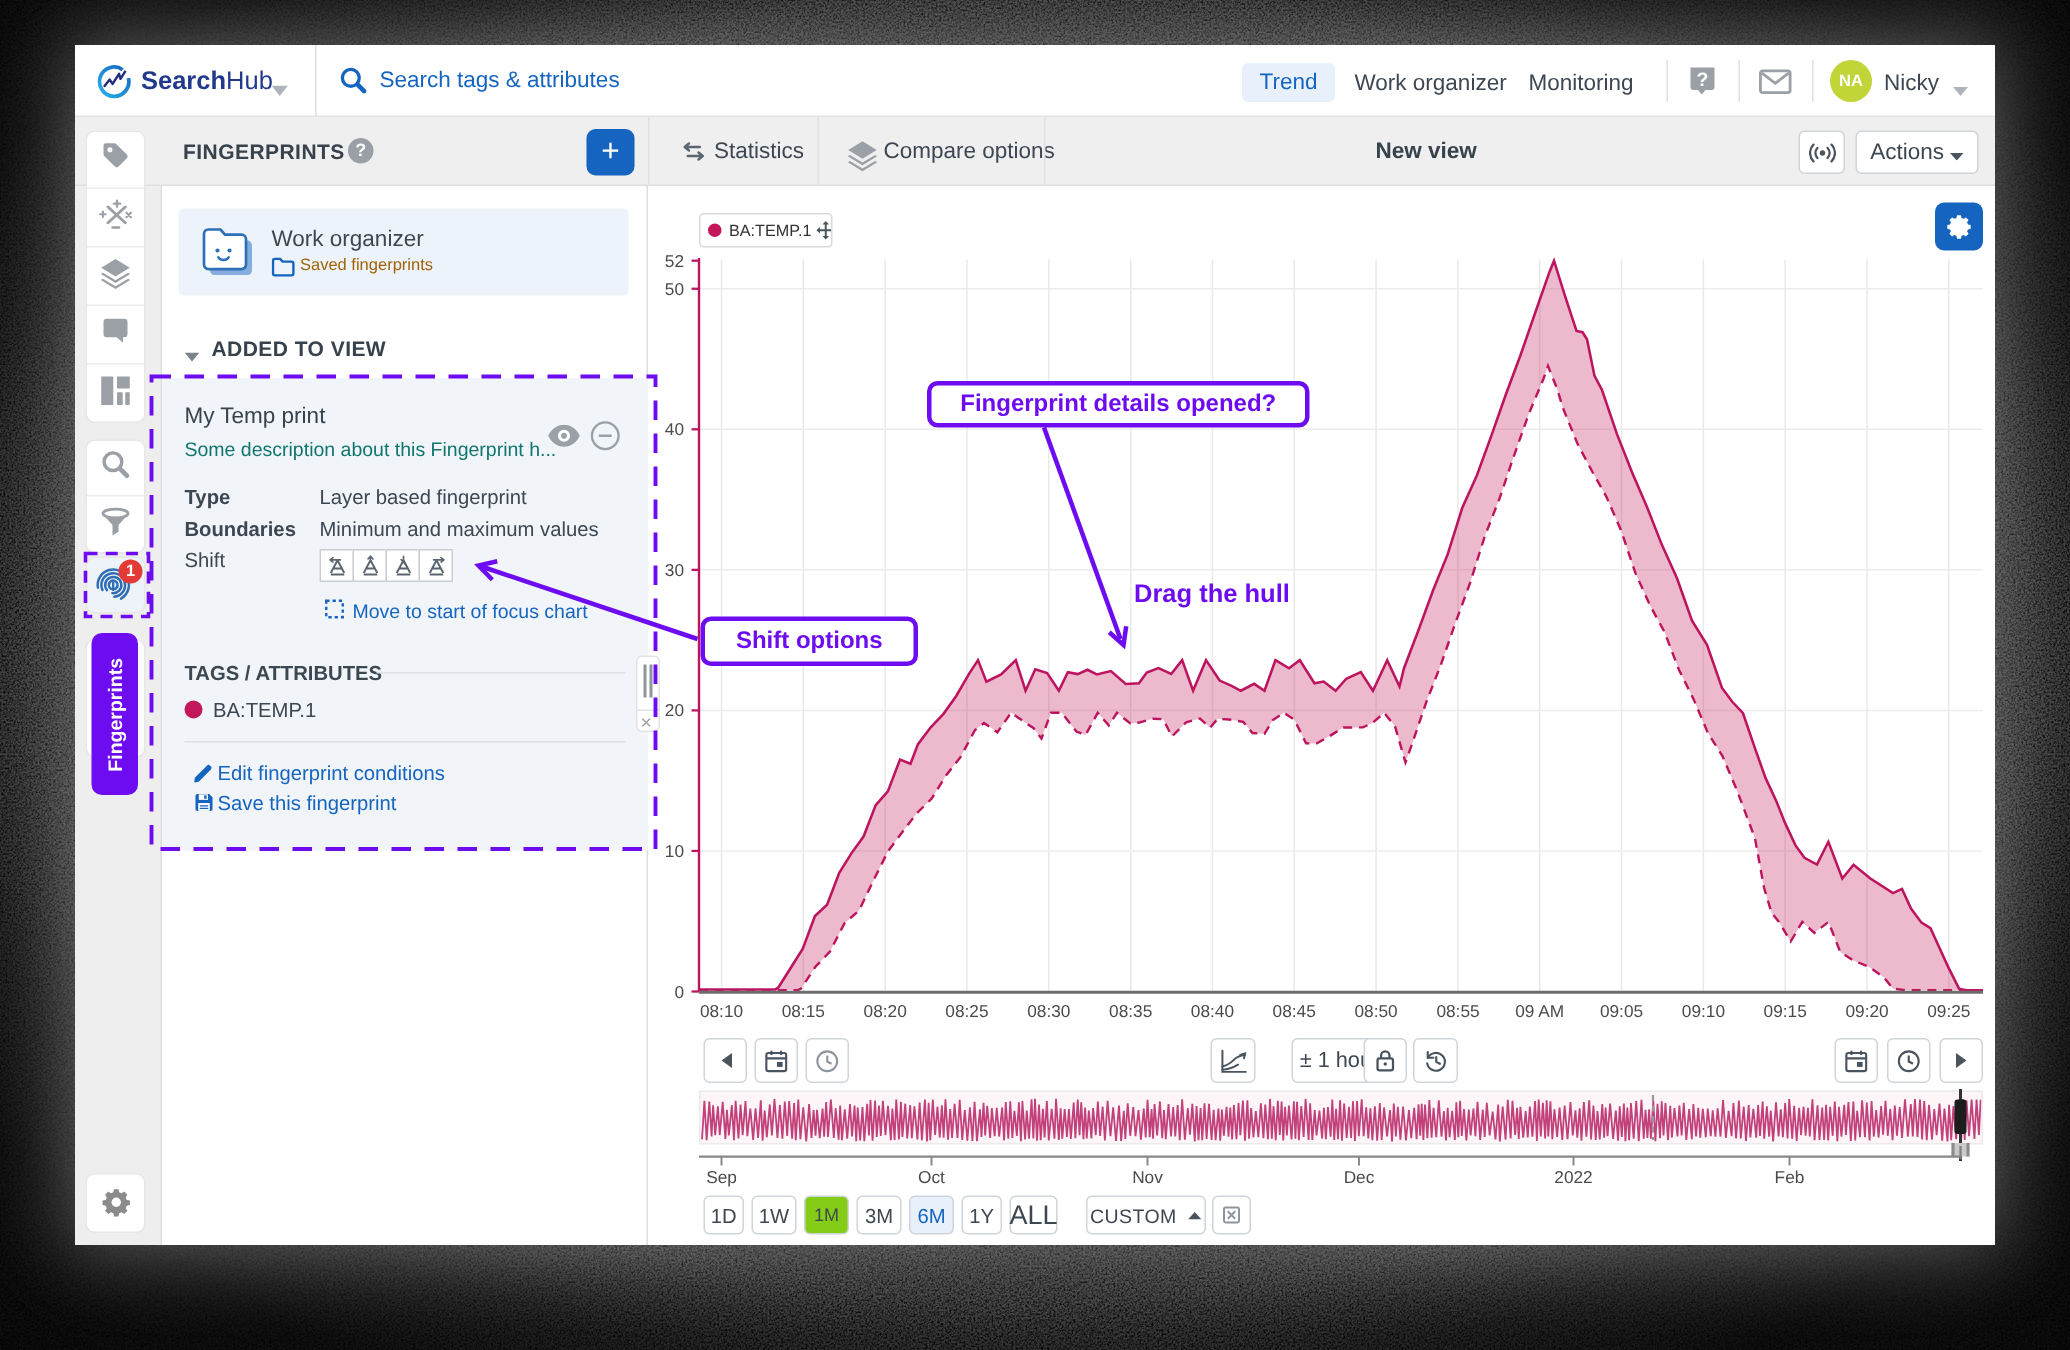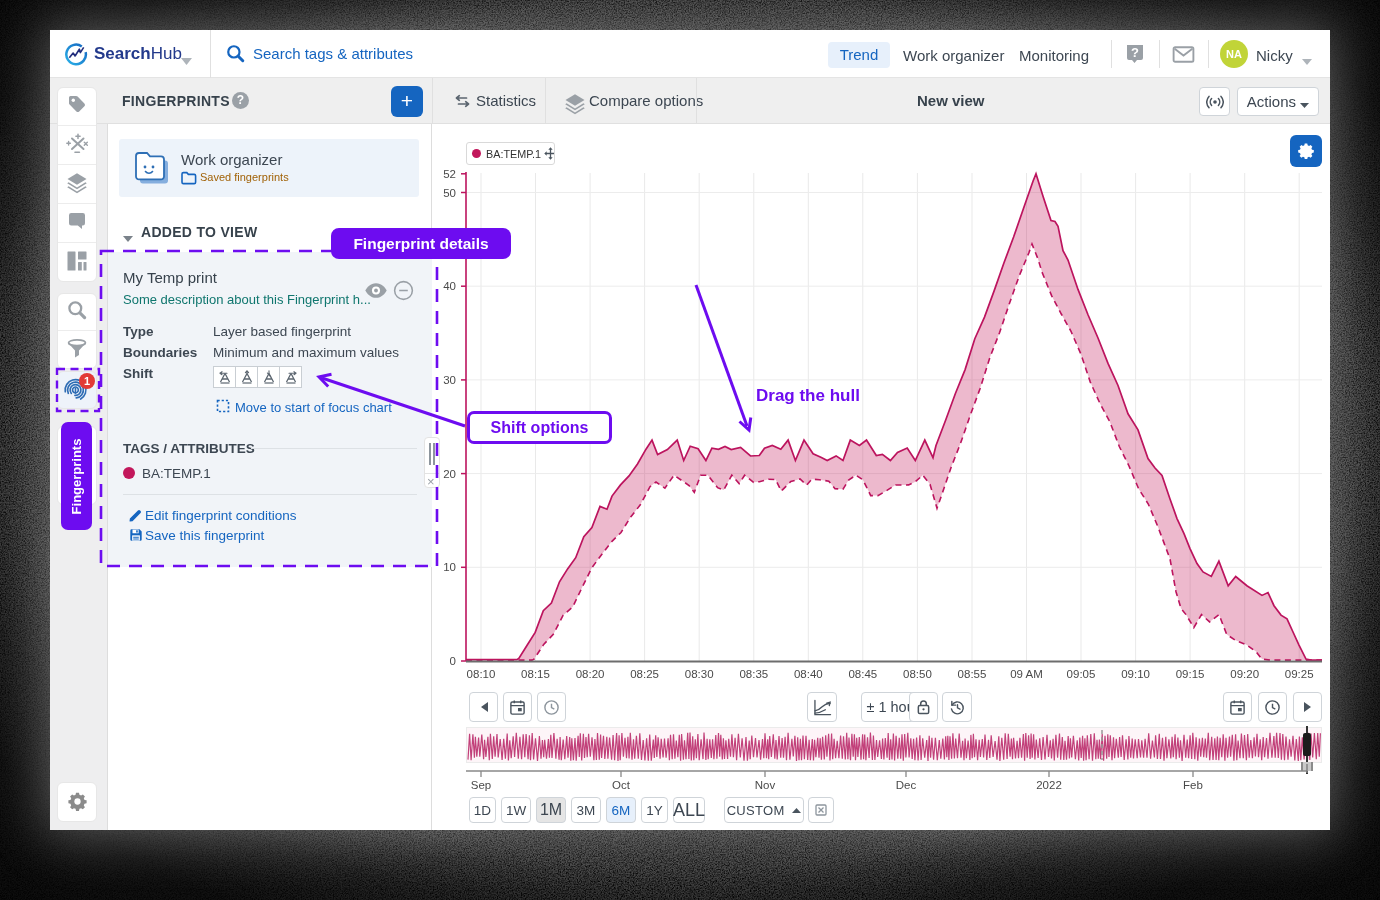--- a/index.html
+++ b/index.html
@@ -211,21 +211,21 @@
           <circle cx="12" cy="8" r="2.1" fill="#9aa0a6"></circle>
         </svg></div>
       <div class="abs" style="left:285px;top:156px"><svg width="21" height="21" viewBox="0 0 22 22" fill="none" stroke="#9aa0a6" stroke-width="1.6">
           <circle cx="11" cy="11" r="9.3"></circle>
           <path d="M6.5 11 h9"></path>
         </svg></div>
       <div class="abs lbl" style="left:15px;top:200px;font-weight:bold">Type</div>
       <div class="abs lbl" style="left:105px;top:200px">Layer based fingerprint</div>
       <div class="abs lbl" style="left:15px;top:221px;font-weight:bold">Boundaries</div>
       <div class="abs lbl" style="left:105px;top:221px">Minimum and maximum values</div>
-      <div class="abs lbl" style="left:15px;top:242px;font-weight:bold">Shift</div>
+      <div class="abs lbl" style="left:15px;top:242px;font-weight:normal">Shift</div>
       <div class="abs" style="left:106px;top:242px;display:flex">
         <div style="width:23px;height:22px;background:#fff;border:1px solid #c9ced3;margin-left:-1px;display:flex;align-items:center;justify-content:center">
           <svg width="16" height="15" viewBox="0 0 16 15">
             <path d="M3 3.2 h7 M3 3.2 l2-1.5 M3 3.2 l2 1.5" stroke="#5c6670" stroke-width="1.1" fill="none" stroke-linecap="round"></path>
             <path d="M3.5 13 h9" stroke="#5c6670" stroke-width="1.2"></path>
             <path d="M8 3.5 L3.5 12 M8 3.5 L12.5 12 M5 9 h6" stroke="#5c6670" stroke-width="1.3" fill="none"></path>
           </svg>
         </div>
         <div style="width:23px;height:22px;background:#fff;border:1px solid #c9ced3;margin-left:-1px;display:flex;align-items:center;justify-content:center">
           <svg width="16" height="15" viewBox="0 0 16 15">
@@ -430,21 +430,21 @@
         <text x="333" y="24.5" font-size="11.5" fill="#4a4a4a" text-anchor="middle" font-family="Liberation Sans">Nov</text>
         <line x1="474" y1="7" x2="474" y2="13" stroke="#888" stroke-width="1.3"></line>
         <text x="474" y="24.5" font-size="11.5" fill="#4a4a4a" text-anchor="middle" font-family="Liberation Sans">Dec</text>
         <line x1="617" y1="7" x2="617" y2="13" stroke="#888" stroke-width="1.3"></line>
         <text x="617" y="24.5" font-size="11.5" fill="#4a4a4a" text-anchor="middle" font-family="Liberation Sans">2022</text>
         <line x1="761" y1="7" x2="761" y2="13" stroke="#888" stroke-width="1.3"></line>
         <text x="761" y="24.5" font-size="11.5" fill="#4a4a4a" text-anchor="middle" font-family="Liberation Sans">Feb</text>
       </svg>
       <div class="abs" style="left:37px;top:673px;width:27px;height:26px;background:#fff;border:1px solid #cfd4d9;border-radius:4px;font-size:13.5px;color:#3d4752;display:flex;align-items:center;justify-content:center">1D</div>
       <div class="abs" style="left:69px;top:673px;width:30px;height:26px;background:#fff;border:1px solid #cfd4d9;border-radius:4px;font-size:13.5px;color:#3d4752;display:flex;align-items:center;justify-content:center">1W</div>
-      <div class="abs" style="left:104px;top:673px;width:30px;height:26px;background:#e5e5e5;border:1px solid #cfd4d9;border-radius:4px;font-size:16px;color:#3d4752;display:flex;align-items:center;justify-content:center">1M</div>
+      <div class="abs" style="left:104px;top:673px;width:30px;height:26px;background:#84cc16;border:1px solid #cfd4d9;border-radius:4px;font-size:12px;color:#3d4752;display:flex;align-items:center;justify-content:center">1M</div>
       <div class="abs" style="left:139px;top:673px;width:30px;height:26px;background:#fff;border:1px solid #cfd4d9;border-radius:4px;font-size:13.5px;color:#3d4752;display:flex;align-items:center;justify-content:center">3M</div>
       <div class="abs" style="left:174px;top:673px;width:30px;height:26px;background:#e7f0fb;border:1px solid #cfd4d9;border-radius:4px;font-size:13.5px;color:#1565c0;display:flex;align-items:center;justify-content:center">6M</div>
       <div class="abs" style="left:209px;top:673px;width:27px;height:26px;background:#fff;border:1px solid #cfd4d9;border-radius:4px;font-size:13.5px;color:#3d4752;display:flex;align-items:center;justify-content:center">1Y</div>
       <div class="abs" style="left:241px;top:673px;width:32px;height:26px;background:#fff;border:1px solid #cfd4d9;border-radius:4px;font-size:18px;color:#3d4752;display:flex;align-items:center;justify-content:center">ALL</div>
       <div class="abs" style="left:292px;top:673px;width:80px;height:26px;background:#fff;border:1px solid #cfd4d9;border-radius:4px;font-size:13px;color:#3d4752;display:flex;align-items:center;justify-content:center;letter-spacing:.3px">CUSTOM&nbsp;&nbsp;<svg width="9" height="5" viewBox="0 0 9 5">
           <polygon points="0,5 9,5 4.5,0" fill="#4a545e"></polygon>
         </svg></div>
       <div class="abs" style="left:376px;top:673px;width:26px;height:26px;background:#fff;border:1px solid #cfd4d9;border-radius:4px;display:flex;align-items:center;justify-content:center">
         <svg width="12" height="12" viewBox="0 0 12 12" fill="none" stroke="#8d959d" stroke-width="1.3">
           <rect x="1" y="1" width="10" height="10" rx="1"></rect>
@@ -453,15 +453,15 @@
       </div>
     </div>
     <svg class="abs" style="left:0;top:0;z-index:40;pointer-events:none" width="1280" height="800" viewBox="0 0 1280 800">
       <rect x="51" y="221" width="336" height="315" fill="none" stroke="#6d0cf0" stroke-width="2.6" stroke-dasharray="13 9"></rect>
       <rect x="7" y="339" width="42" height="42" fill="none" stroke="#6d0cf0" stroke-width="2.4" stroke-dasharray="8 5.5"></rect>
       <line x1="646" y1="255" x2="697" y2="396" stroke="#6d0cf0" stroke-width="3"></line>
       <path d="M689.5 391.5 L699 400 L700.8 387.5" fill="none" stroke="#6d0cf0" stroke-width="3"></path>
       <line x1="415" y1="396" x2="272" y2="348" stroke="#6d0cf0" stroke-width="3"></line>
       <path d="M281.5 344.2 L269 347 L278.2 356.5" fill="none" stroke="#6d0cf0" stroke-width="3"></path>
     </svg>
-    <div class="abs" style="left:281px;top:198px;width:180px;height:31px;background:#6d0cf0;border-radius:8px;color:#fff;font-weight:bold;font-size:15.5px;display:flex;align-items:center;justify-content:center;z-index:41">Fingerprint details</div>
+    <div class="callout" style="left:568px;top:224px;width:255px;height:31px;z-index:41">Fingerprint details opened?</div>
     <div class="callout" style="left:417px;top:381px;width:145px;height:33px;z-index:41">Shift options</div>
     <div class="abs pbold" style="left:706px;top:356px;font-size:17px;z-index:41">Drag the hull</div>
   </div>
 </body></html>

